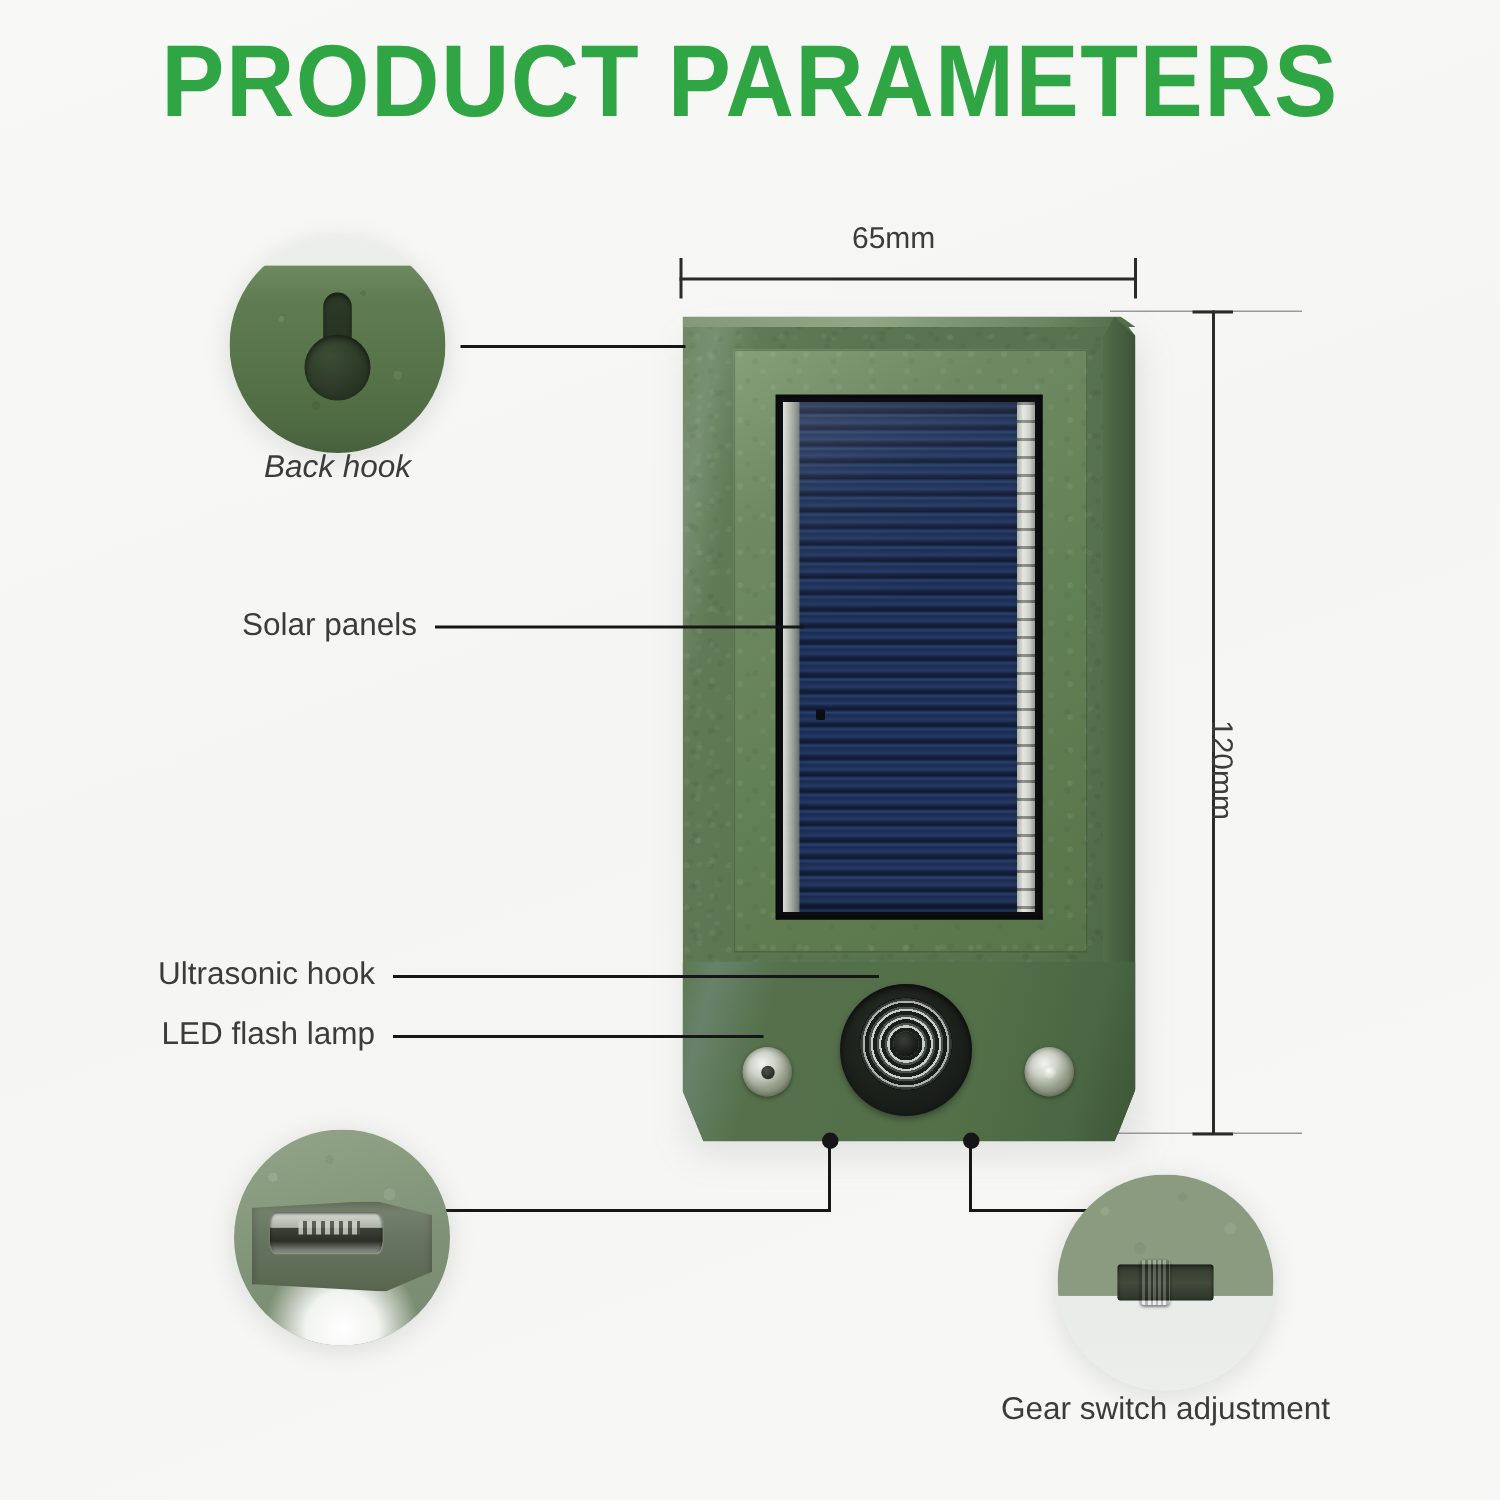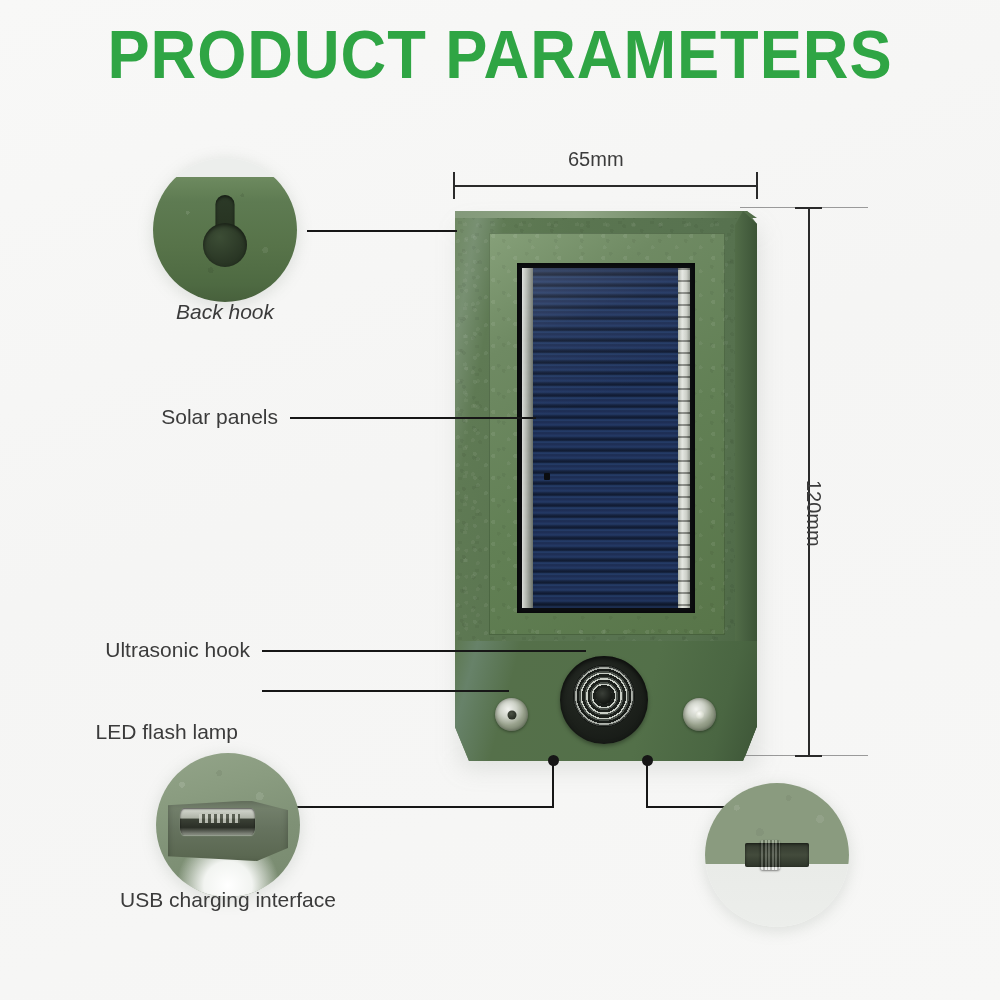--- a/index.html
+++ b/index.html
@@ -444,38 +444,38 @@
   </div>
   <div class="lead h" style="left:307px; top:230px; width:150px;"></div>
   <div class="lbl center" style="left:225px; top:300px;font-style:italic;">Back hook</div>
 
   <div class="lbl right" style="left:278px; top:405px;">Solar panels</div>
   <div class="lead h" style="left:290px; top:417px; width:246px;"></div>
 
   <div class="lbl right" style="left:250px; top:638px;">Ultrasonic hook</div>
   <div class="lead h" style="left:262px; top:650px; width:324px;"></div>
 
-  <div class="lbl right" style="left:238px; top:678px;margin-top:42px;">LED flash lamp</div>
+  <div class="lbl right" style="left:250px; top:678px;">LED flash lamp</div>
   <div class="lead h" style="left:262px; top:690px; width:247px;"></div>
 
   <div class="dot" style="left:548px; top:755px;"></div>
   <div class="lead v" style="left:552px; top:760px; height:48px;"></div>
   <div class="lead h" style="left:296px; top:806px; width:258px;"></div>
   <div class="inset" style="left:156px; top:753px; width:144px; height:144px;">
     <div class="usb-bg"></div>
     <div class="usb-tex"></div>
     <div class="usb-block"></div>
     <div class="usb-port"></div>
     <div class="usb-pins"></div>
   </div>
-  <div class="lbl center" style="left:228px; top:888px;">USB charging interface</div>
 
   <div class="dot" style="left:642px; top:755px;"></div>
   <div class="lead v" style="left:646px; top:760px; height:48px;"></div>
   <div class="lead h" style="left:646px; top:806px; width:110px;"></div>
   <div class="inset" style="left:705px; top:783px; width:144px; height:144px;">
     <div class="gear-bg"></div>
     <div class="gear-tex"></div>
     <div class="gear-recess"></div>
     <div class="gear-knob"></div>
   </div>
+  <div class="lbl center" style="left:777px; top:928px;">Gear switch adjustment</div>
 
 </div>
 
 </body></html>

